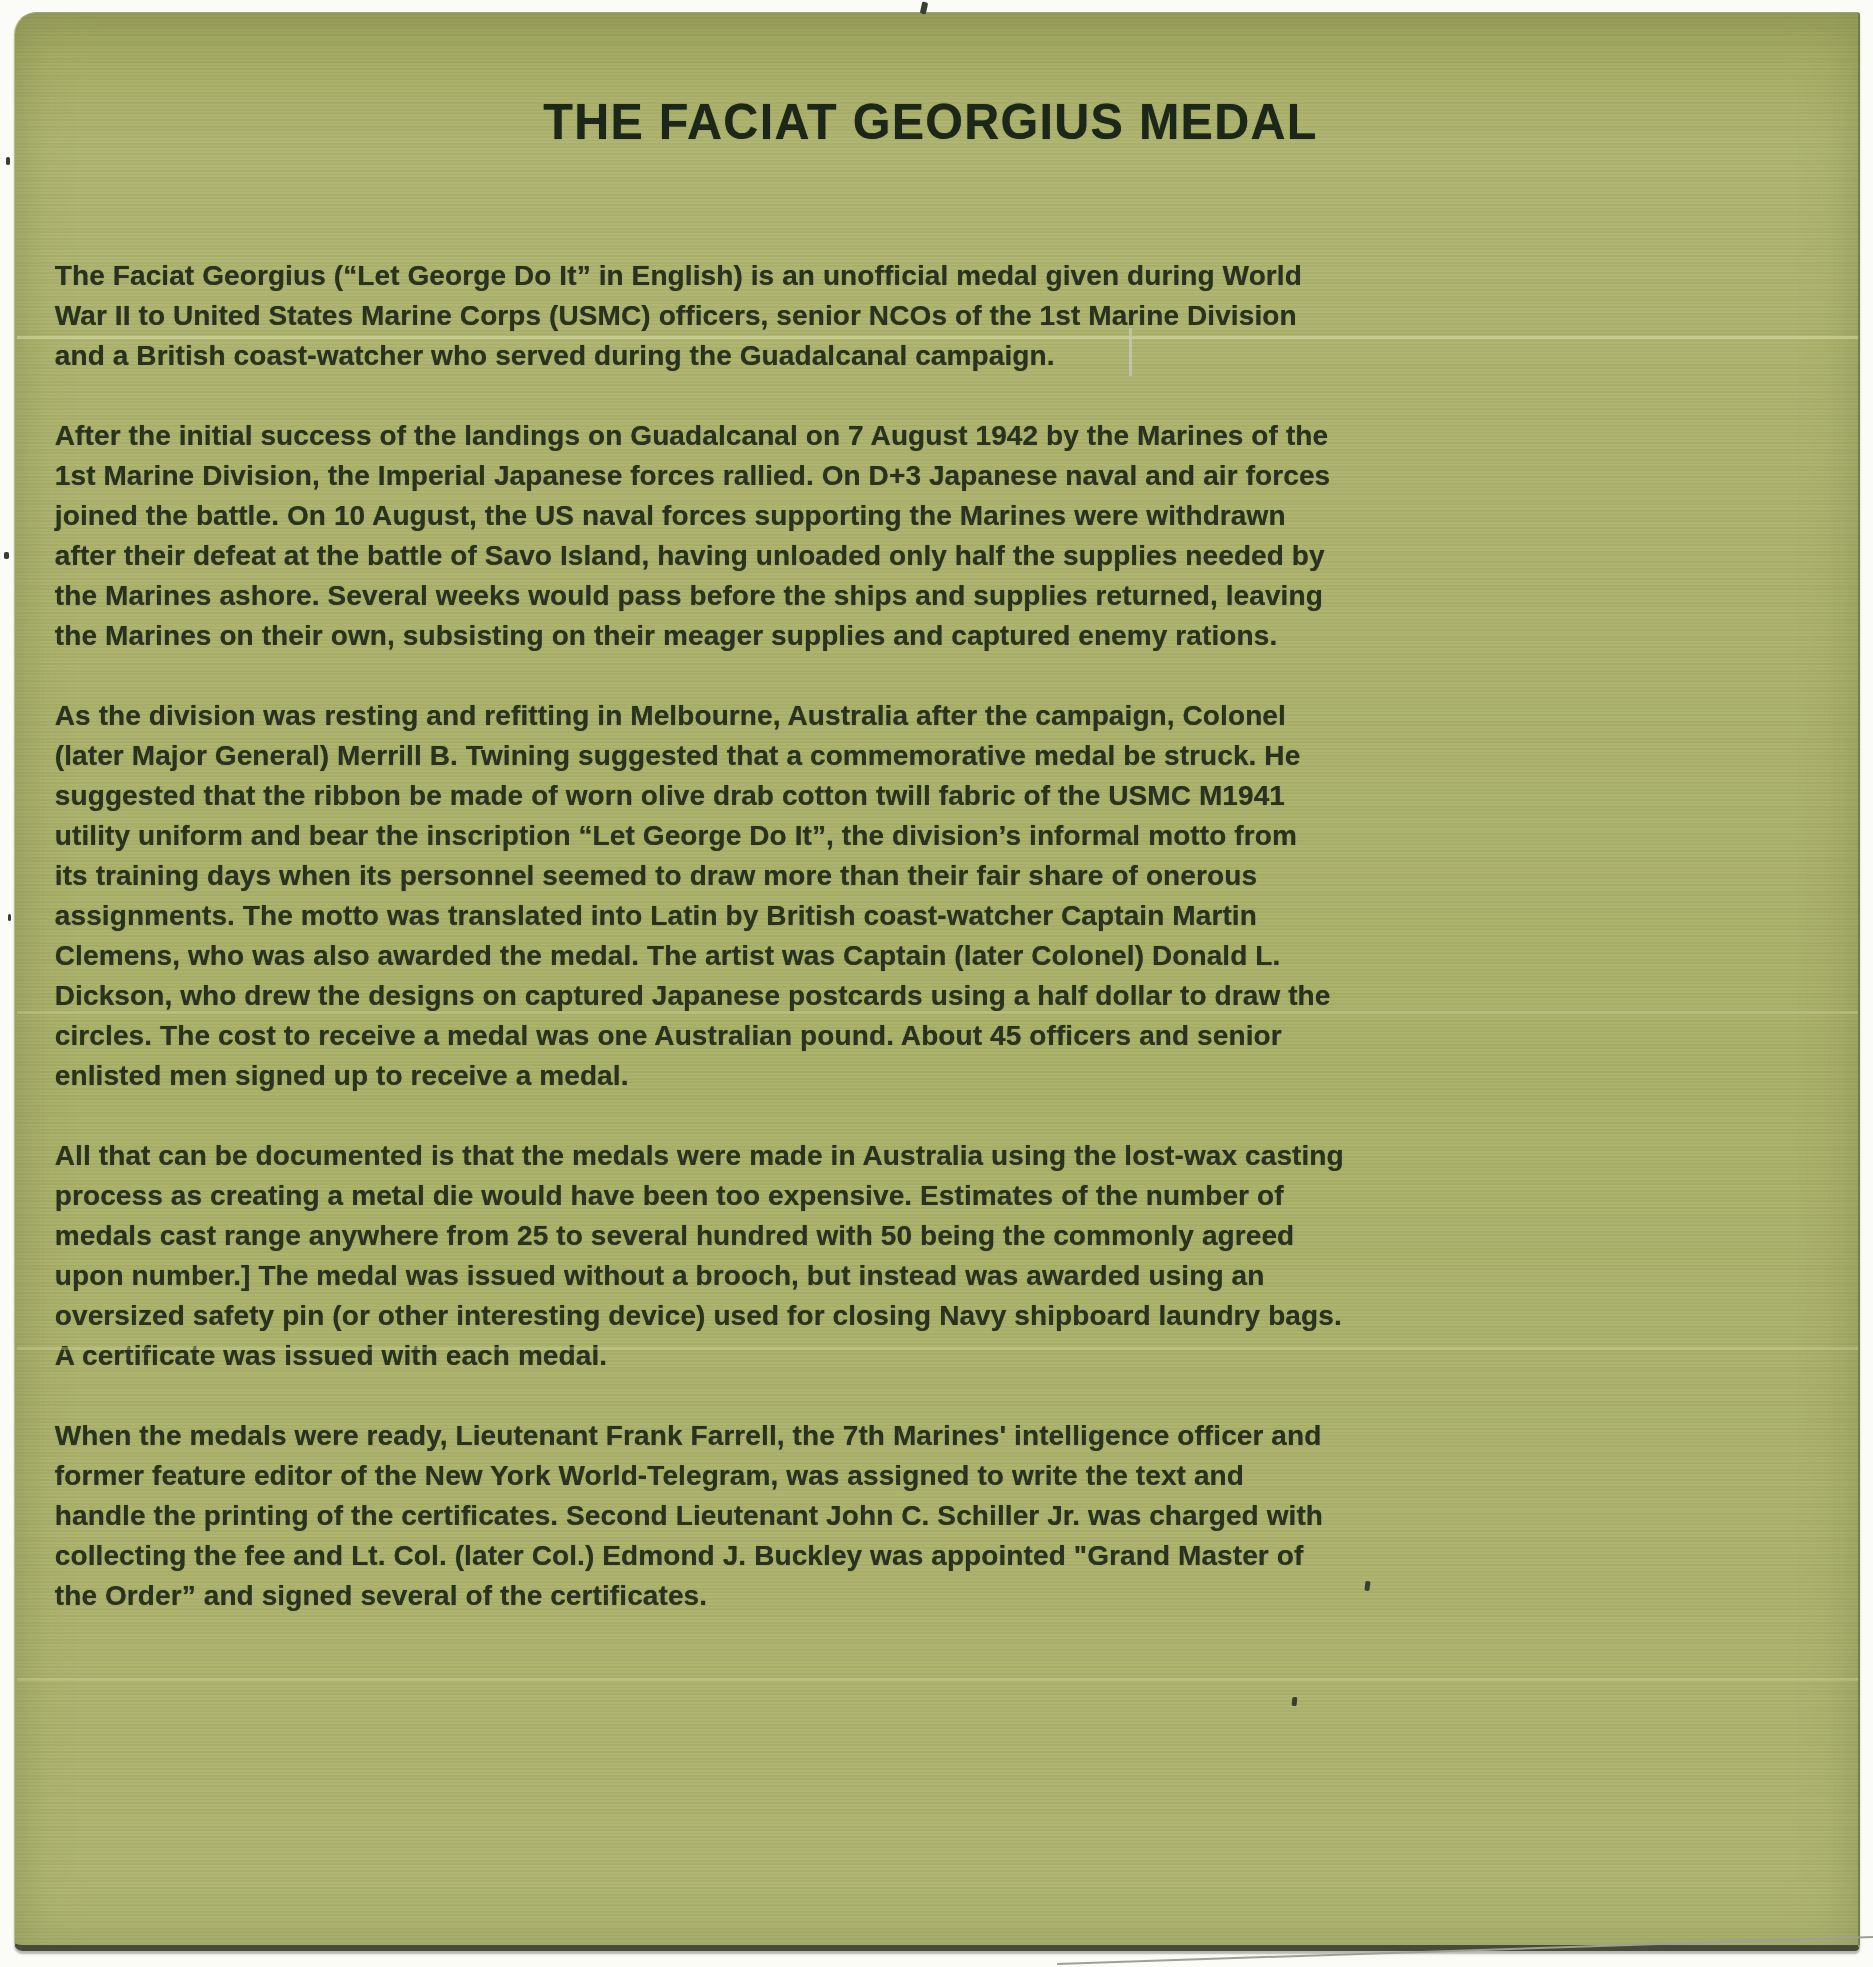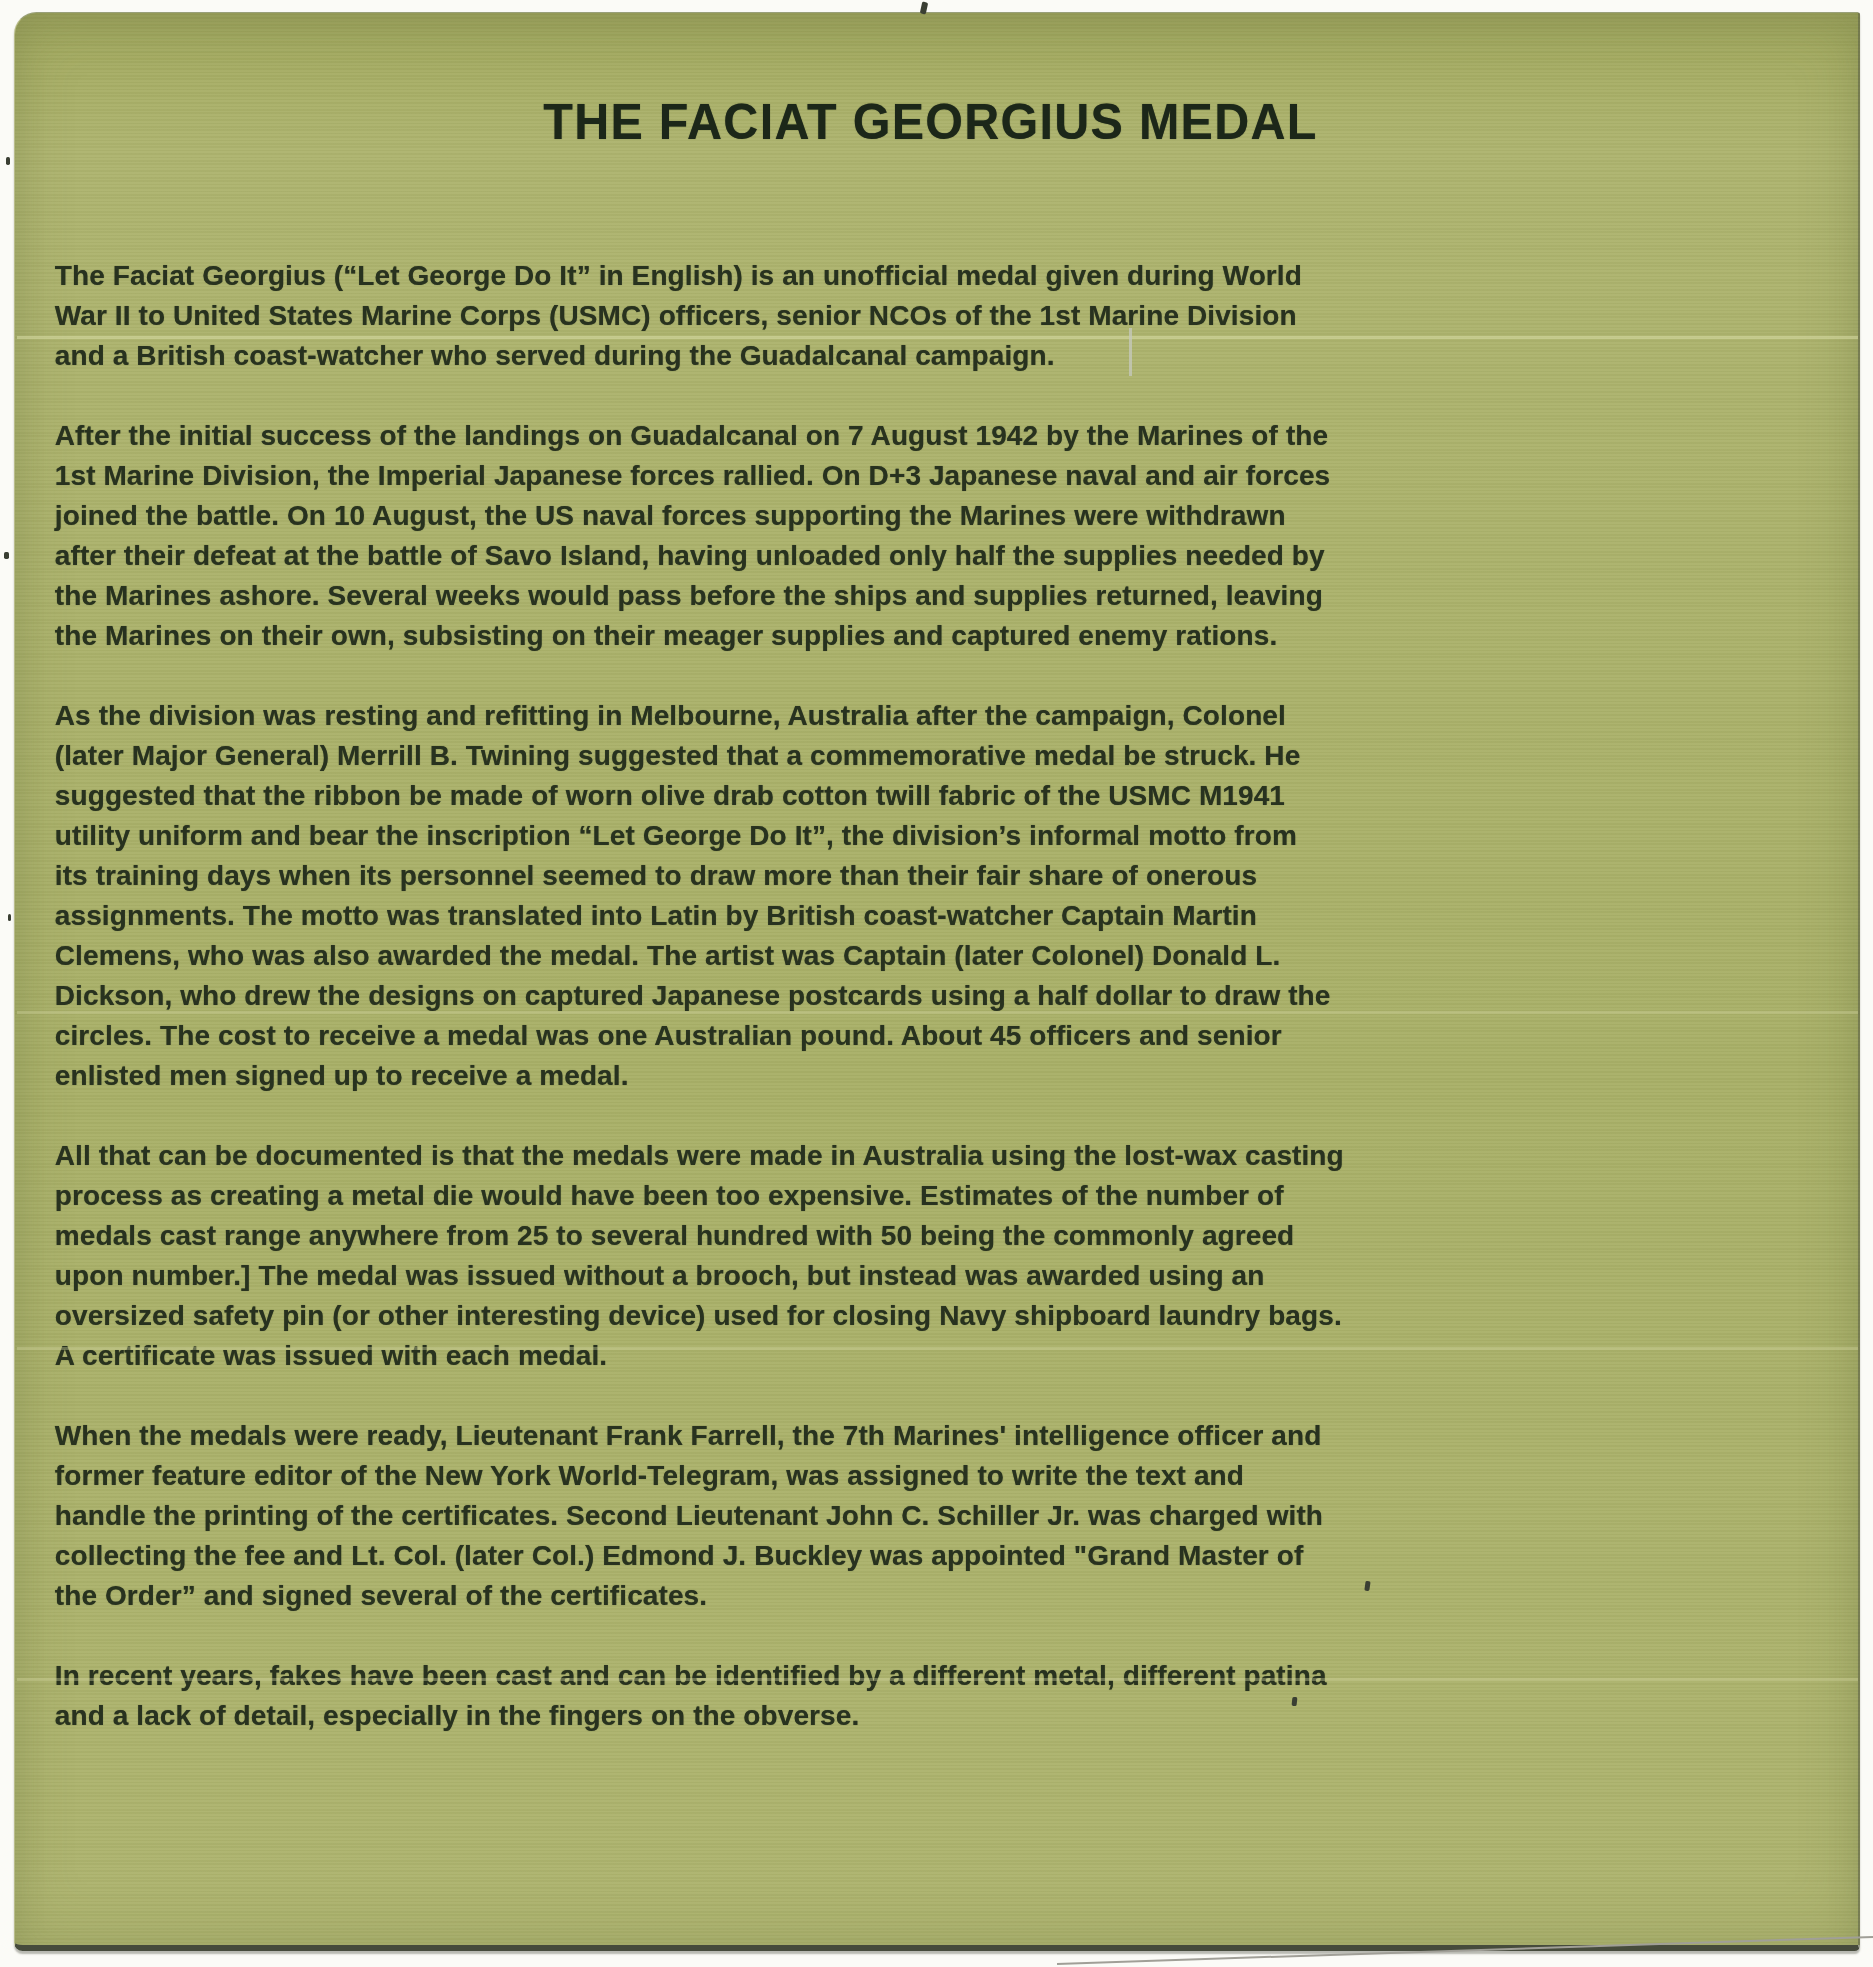--- a/index.html
+++ b/index.html
@@ -108,23 +108,20 @@
 process as creating a metal die would have been too expensive. Estimates of the number of
 medals cast range anywhere from 25 to several hundred with 50 being the commonly agreed
 upon number.] The medal was issued without a brooch, but instead was awarded using an
 oversized safety pin (or other interesting device) used for closing Navy shipboard laundry bags.
 A certificate was issued with each medal.</p>
     <p class="para">When the medals were ready, Lieutenant Frank Farrell, the 7th Marines' intelligence officer and
 former feature editor of the New York World-Telegram, was assigned to write the text and
 handle the printing of the certificates. Second Lieutenant John C. Schiller Jr. was charged with
 collecting the fee and Lt. Col. (later Col.) Edmond J. Buckley was appointed "Grand Master of
 the Order” and signed several of the certificates.</p>
-    <p class="para">In recent years, fakes have been cast and can be identified by a different metal, different patina
-and a lack of detail, especially in the fingers on the obverse.
-</p>
   </div>
 
   <div class="scan-line" style="top:336px;"></div>
   <div class="scan-line soft" style="top:1011px;"></div>
   <div class="scan-line soft" style="top:1347px;"></div>
   <div class="scan-line soft" style="top:1678px;"></div>
 
   <div class="cursor-artifact" style="left:1129px;top:328px;"></div>
   <div class="speck" style="left:921px;top:1.7px;width:6px;height:12px;transform:rotate(12deg);"></div>
   <div class="speck" style="left:1365px;top:1581px;width:5.2px;height:9.5px;transform:rotate(8deg);"></div>

